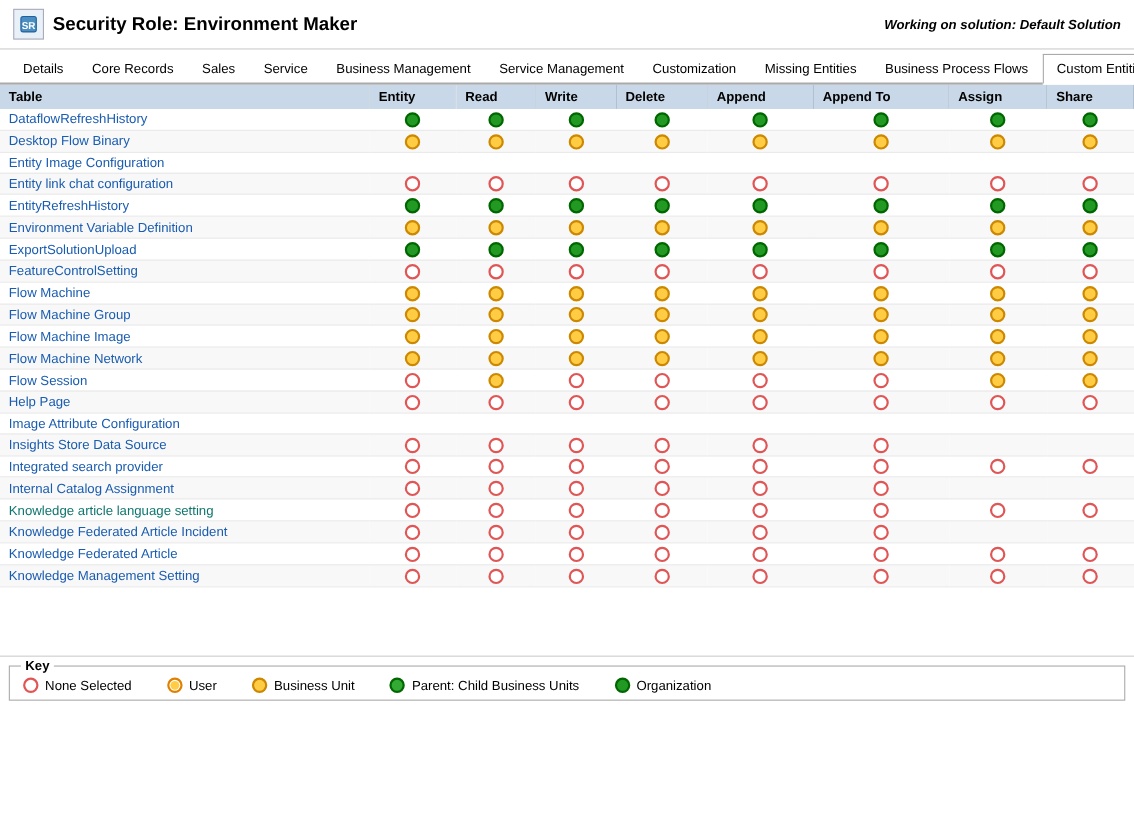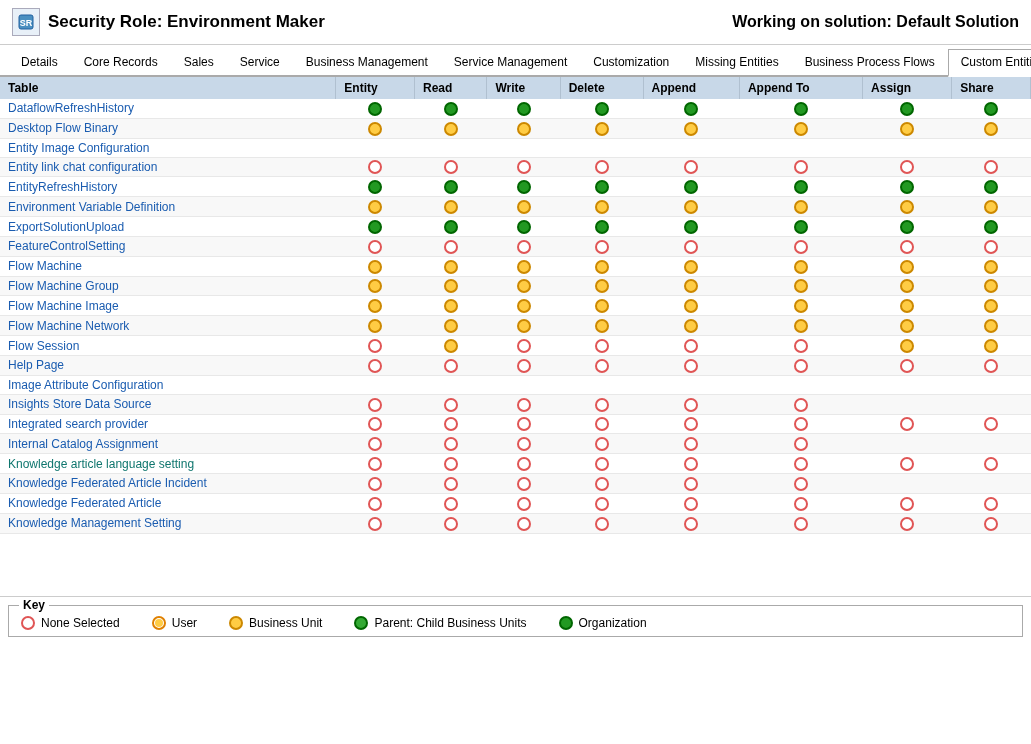--- a/index.html
+++ b/index.html
@@ -2,21 +2,21 @@
 <html><head>
   <meta charset="utf-8">
   <style>
     * { box-sizing: border-box; margin: 0; padding: 0; }
     body { font-family: 'Segoe UI', Tahoma, Geneva, Verdana, sans-serif; font-size: 12px; background: #fff; color: #000; }
 
     .header { display: flex; justify-content: space-between; align-items: center; padding: 8px 12px; border-bottom: 1px solid #ccc; }
     .header-left { display: flex; align-items: center; gap: 8px; }
     .header-icon { width: 28px; height: 28px; background: #e8f0f8; border: 1px solid #aab; display: flex; align-items: center; justify-content: center; font-size: 14px; }
     .header-title { font-size: 17px; font-weight: bold; }
-    .header-right { font-size: 16px; font-weight: bold; }
+    .header-right { font-size: 12px; font-weight: bold; font-style: italic; }
 
     .tabs { display: flex; border-bottom: 2px solid #aaa; padding: 0 8px; margin-top: 4px; }
     .tab { padding: 5px 12px; cursor: pointer; border: 1px solid transparent; font-size: 12px; white-space: nowrap; }
     .tab.active { background: #fff; border: 1px solid #aaa; border-bottom: 2px solid #fff; margin-bottom: -2px; font-weight: normal; }
 
     .table-container { overflow-y: auto; height: 520px; border-bottom: 1px solid #ccc; }
 
     table { width: 100%; border-collapse: collapse; }
     thead tr { background: #c8d8e8; }
     thead th { padding: 4px 8px; text-align: left; font-weight: bold; font-size: 12px; border-right: 1px solid #b0c0d0; position: sticky; top: 0; background: #c8d8e8; z-index: 1; }

